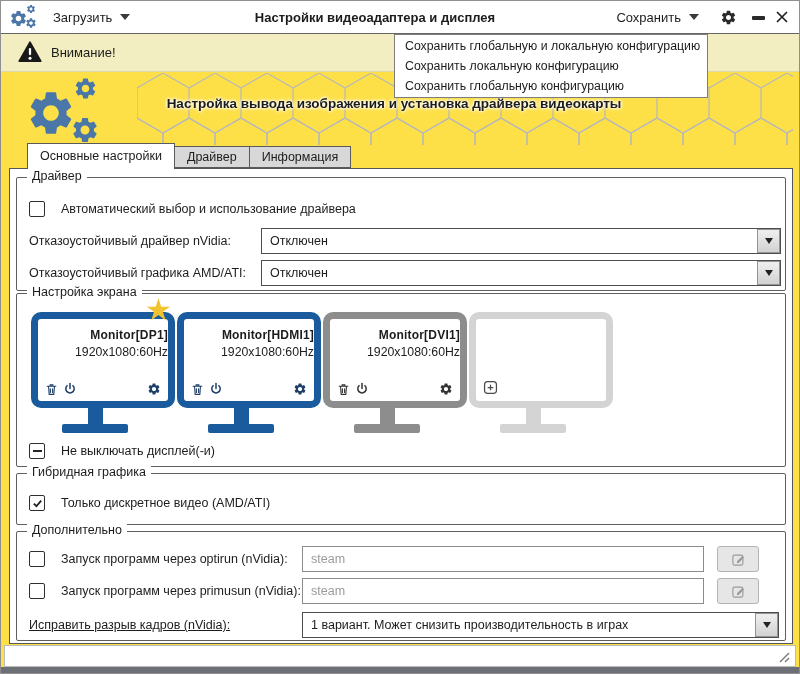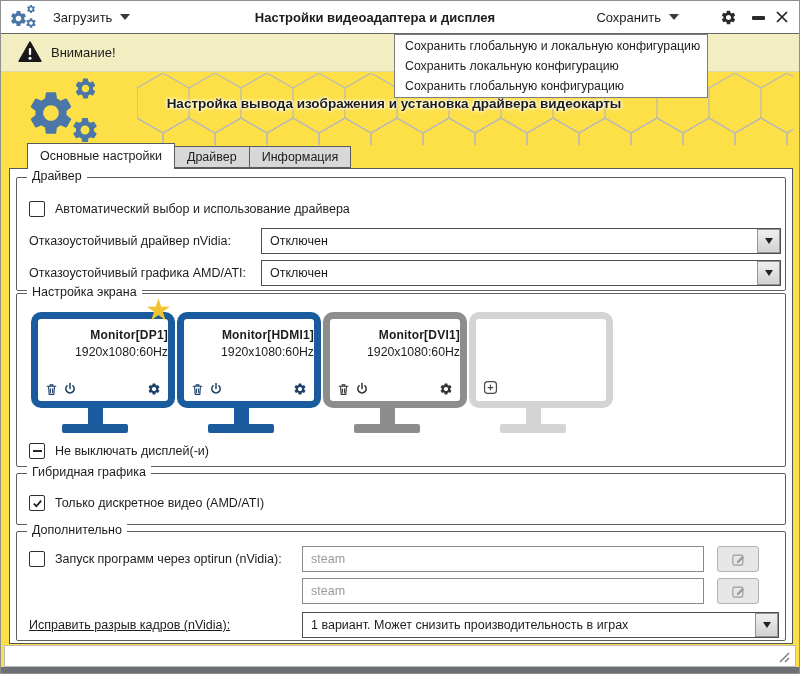--- a/index.html
+++ b/index.html
@@ -8,21 +8,21 @@
   svg{display:block;}
 
   
   .titlebar{position:absolute;left:0;top:0;width:100%;height:32px;background:#fff;border-bottom:1px solid #666;z-index:20;}
   .logo-sm{position:absolute;left:8px;top:2px;width:32px;height:28px;color:#4a76a8;}
   .logo-sm .g1{position:absolute;left:0;top:6px;width:19px;height:19px;}
   .logo-sm .g2{position:absolute;left:17px;top:1px;width:10px;height:10px;}
   .logo-sm .g3{position:absolute;left:16px;top:14px;width:12px;height:12px;}
   .tb-btn{position:absolute;top:0;height:32px;display:flex;align-items:center;gap:8px;font-size:13px;cursor:default;}
   .load-btn{left:52px;}
-  .save-btn{right:120px;}
+  .save-btn{right:100px;}
   .caret{width:0;height:0;border-left:5px solid transparent;border-right:5px solid transparent;border-top:6px solid #3a3a3a;}
   .win-title{position:absolute;left:120px;right:170px;top:0;height:32px;display:flex;align-items:center;justify-content:center;
              font-size:13px;font-weight:700;}
   .tb-ic{position:absolute;color:#2a2a2a;}
   .gear-btn{right:62px;top:8px;width:17px;height:17px;}
   .min-btn{right:34px;top:15px;width:13px;height:4px;background:#2a2a2a;border-radius:1px;}
   .close-btn{right:10px;top:9px;width:14px;height:14px;}
 
   
   .warnbar{position:absolute;left:0;top:33px;width:100%;height:37px;background:#f2eec1;border-bottom:1px solid #ddd8ab;z-index:5;}
@@ -49,21 +49,21 @@
   .tab.active{height:26px;line-height:24px;margin-bottom:0;background:#fff;border-bottom:none;border-left:1px solid #5a5a5a;}
 
   
   .panel{position:absolute;left:8px;top:167px;width:782px;height:474px;border:1px solid #565656;background:#fff;z-index:4;}
   .fs{position:absolute;left:6px;right:6px;border:1px solid #5f5f5f;border-radius:2px;background:#fff;}
   .fs .lg{position:absolute;top:-9px;left:10px;background:#fff;padding:0 5px;font-size:12.5px;}
   .fs1{top:8px;height:112px;}
   .fs2{top:124px;height:172px;}
   .fs3{top:304px;height:50px;}
   .fs4{top:362px;height:108px;}
-  .row{position:absolute;display:flex;align-items:center;gap:10px;font-size:12.5px;height:26px;}
+  .row{position:absolute;display:flex;align-items:center;gap:16px;font-size:12.5px;height:26px;}
   .lbl{white-space:nowrap;}
 
   
   .cb{width:14px;height:14px;border:1.6px solid #2f2f2f;border-radius:2px;background:#fff;display:inline-flex;
       align-items:center;justify-content:center;flex:none;cursor:default;}
   .dash{width:9px;height:2.4px;background:#272727;}
 
   
   .combo{position:absolute;height:26px;border:1px solid #4e4e4e;background:#fff;display:flex;align-items:center;
          box-sizing:border-box;cursor:default;}
@@ -364,20 +364,24 @@
         <span class="cb"></span>
         <span class="lbl">Запуск программ через optirun (nVidia):</span>
       </div>
       <input class="txt t1" value="steam" style="">
       <button class="edit-btn t1">
         <svg>
             <use href="#i-pencil"></use>
           </svg>
       </button>
 
+      <div class="row r2">
+        <span class="cb"></span>
+        <span class="lbl">Запуск программ через primusun (nVidia):</span>
+      </div>
       <input class="txt t2" value="steam" style="">
       <button class="edit-btn t2">
         <svg>
             <use href="#i-pencil"></use>
           </svg>
       </button>
 
       <div class="row r3">
         <span class="lbl">Исправить разрыв кадров (nVidia):</span>
       </div>

